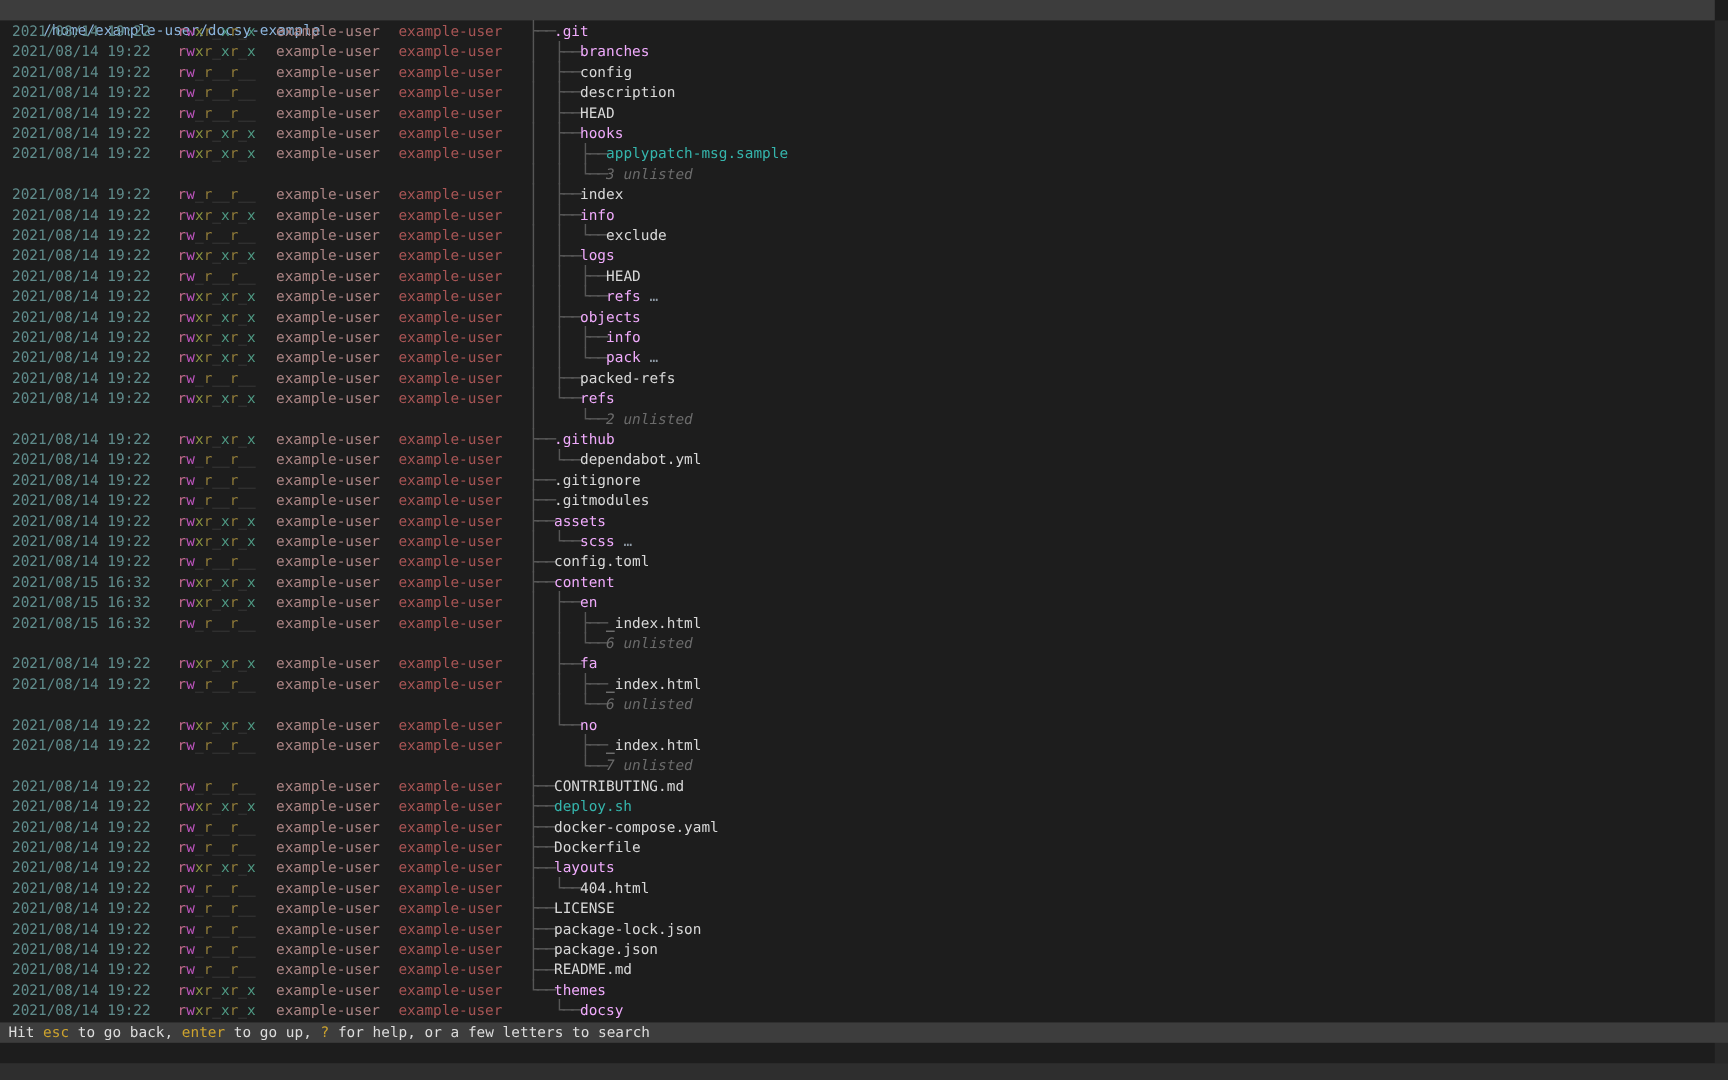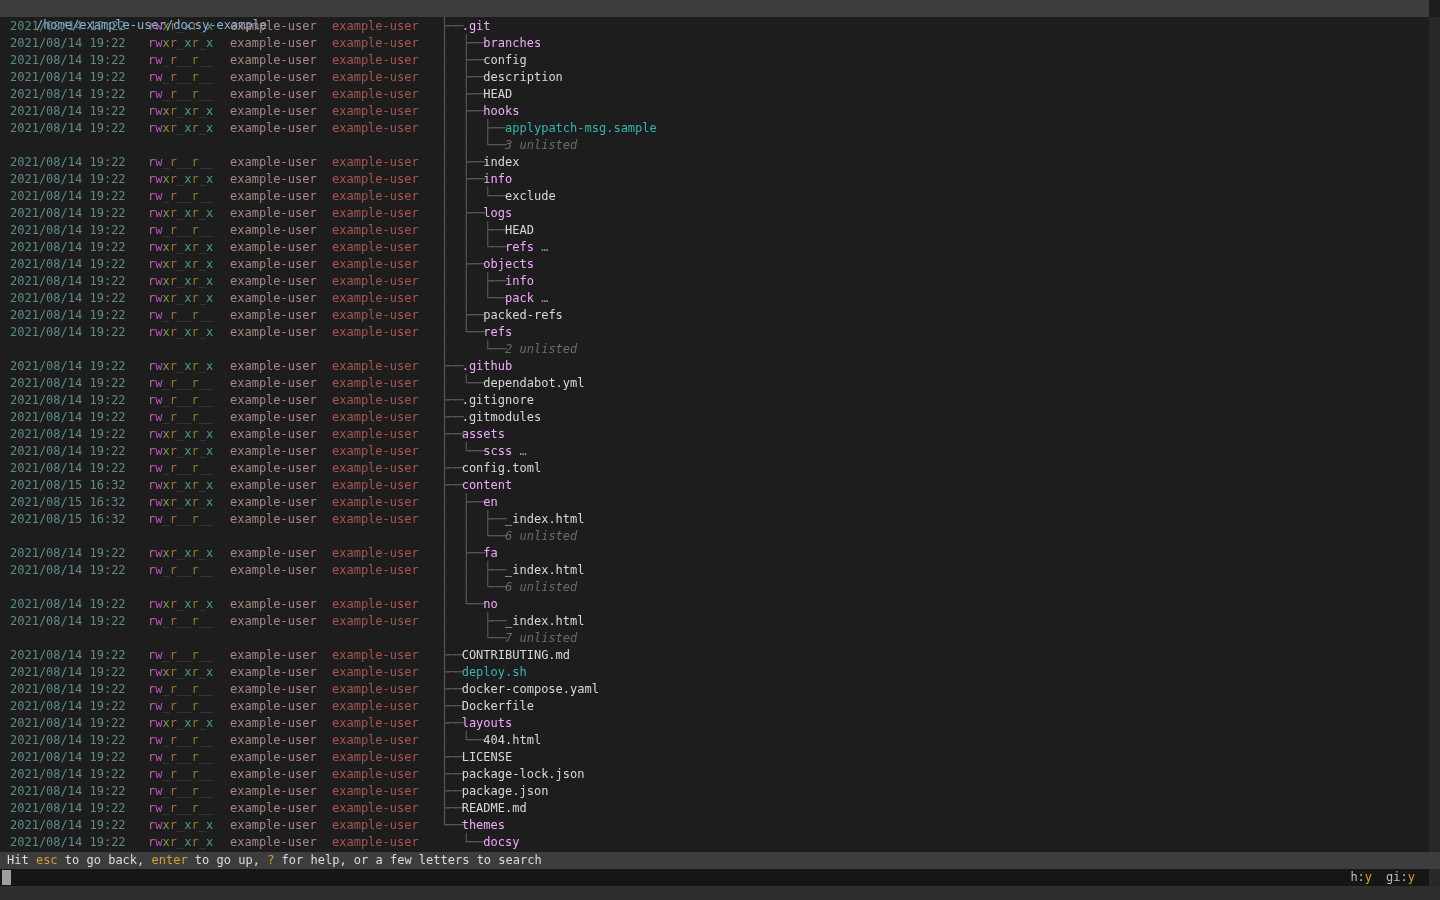--- a/index.html
+++ b/index.html
@@ -105,19 +105,15 @@
       <div class="row"><span class="m-date">2021/08/14 19:22</span><span class="m-perms"><span class="p-ro" style="position: static;">r</span><span class="p-w" style="position: static;">w</span><span class="p-u" style="position: static;">_</span><span class="p-r" style="position: static;">r</span><span class="p-u" style="position: static;">_</span><span class="p-u" style="position: static;">_</span><span class="p-r" style="position: static;">r</span><span class="p-u" style="position: static;">_</span><span class="p-u" style="position: static;">_</span></span><span class="m-owner">example-user</span><span class="m-group">example-user</span><span class="t-branch">├──</span><span class="n-file" style="left: 461.683px;">LICENSE</span></div>
       <div class="row"><span class="m-date">2021/08/14 19:22</span><span class="m-perms"><span class="p-ro" style="position: static;">r</span><span class="p-w" style="position: static;">w</span><span class="p-u" style="position: static;">_</span><span class="p-r" style="position: static;">r</span><span class="p-u" style="position: static;">_</span><span class="p-u" style="position: static;">_</span><span class="p-r" style="position: static;">r</span><span class="p-u" style="position: static;">_</span><span class="p-u" style="position: static;">_</span></span><span class="m-owner">example-user</span><span class="m-group">example-user</span><span class="t-branch">├──</span><span class="n-file" style="left: 461.683px;">package-lock.json</span></div>
       <div class="row"><span class="m-date">2021/08/14 19:22</span><span class="m-perms"><span class="p-ro" style="position: static;">r</span><span class="p-w" style="position: static;">w</span><span class="p-u" style="position: static;">_</span><span class="p-r" style="position: static;">r</span><span class="p-u" style="position: static;">_</span><span class="p-u" style="position: static;">_</span><span class="p-r" style="position: static;">r</span><span class="p-u" style="position: static;">_</span><span class="p-u" style="position: static;">_</span></span><span class="m-owner">example-user</span><span class="m-group">example-user</span><span class="t-branch">├──</span><span class="n-file" style="left: 461.683px;">package.json</span></div>
       <div class="row"><span class="m-date">2021/08/14 19:22</span><span class="m-perms"><span class="p-ro" style="position: static;">r</span><span class="p-w" style="position: static;">w</span><span class="p-u" style="position: static;">_</span><span class="p-r" style="position: static;">r</span><span class="p-u" style="position: static;">_</span><span class="p-u" style="position: static;">_</span><span class="p-r" style="position: static;">r</span><span class="p-u" style="position: static;">_</span><span class="p-u" style="position: static;">_</span></span><span class="m-owner">example-user</span><span class="m-group">example-user</span><span class="t-branch">├──</span><span class="n-file" style="left: 461.683px;">README.md</span></div>
       <div class="row"><span class="m-date">2021/08/14 19:22</span><span class="m-perms"><span class="p-ro" style="position: static;">r</span><span class="p-w" style="position: static;">w</span><span class="p-xo" style="position: static;">x</span><span class="p-r" style="position: static;">r</span><span class="p-u" style="position: static;">_</span><span class="p-x" style="position: static;">x</span><span class="p-r" style="position: static;">r</span><span class="p-u" style="position: static;">_</span><span class="p-x" style="position: static;">x</span></span><span class="m-owner">example-user</span><span class="m-group">example-user</span><span class="t-branch">└──</span><span class="n-dir" style="left: 461.683px;">themes</span></div>
       <div class="row"><span class="m-date">2021/08/14 19:22</span><span class="m-perms"><span class="p-ro" style="position: static;">r</span><span class="p-w" style="position: static;">w</span><span class="p-xo" style="position: static;">x</span><span class="p-r" style="position: static;">r</span><span class="p-u" style="position: static;">_</span><span class="p-x" style="position: static;">x</span><span class="p-r" style="position: static;">r</span><span class="p-u" style="position: static;">_</span><span class="p-x" style="position: static;">x</span></span><span class="m-owner">example-user</span><span class="m-group">example-user</span><span class="t-branch">   └──</span><span class="n-dir" style="left: 483.366px;">docsy</span></div>
     </div>
 
   <div class="status-bar"><span style="position: static;">Hit </span><span class="sb-key" style="position: static;">esc</span><span style="position: static;"> to go back, </span><span class="sb-key" style="position: static;">enter</span><span style="position: static;"> to go up, </span><span class="sb-key" style="position: static;">?</span><span style="position: static;"> for help, or a few letters to search</span></div>
 
-  <div class="input-bar">
-    <span class="cursor"></span>
-    <span class="hints"><span class="hint-key" style="position: static;">h:</span><span class="hint-val" style="position: static;">y</span><span class="hint-gap" style="position: static;"></span><span class="hint-key" style="position: static;">gi:</span><span class="hint-val" style="position: static;">y</span></span>
-  </div>
 
   <div class="bottom-strip"></div>
 </div>
 
 </body></html>

